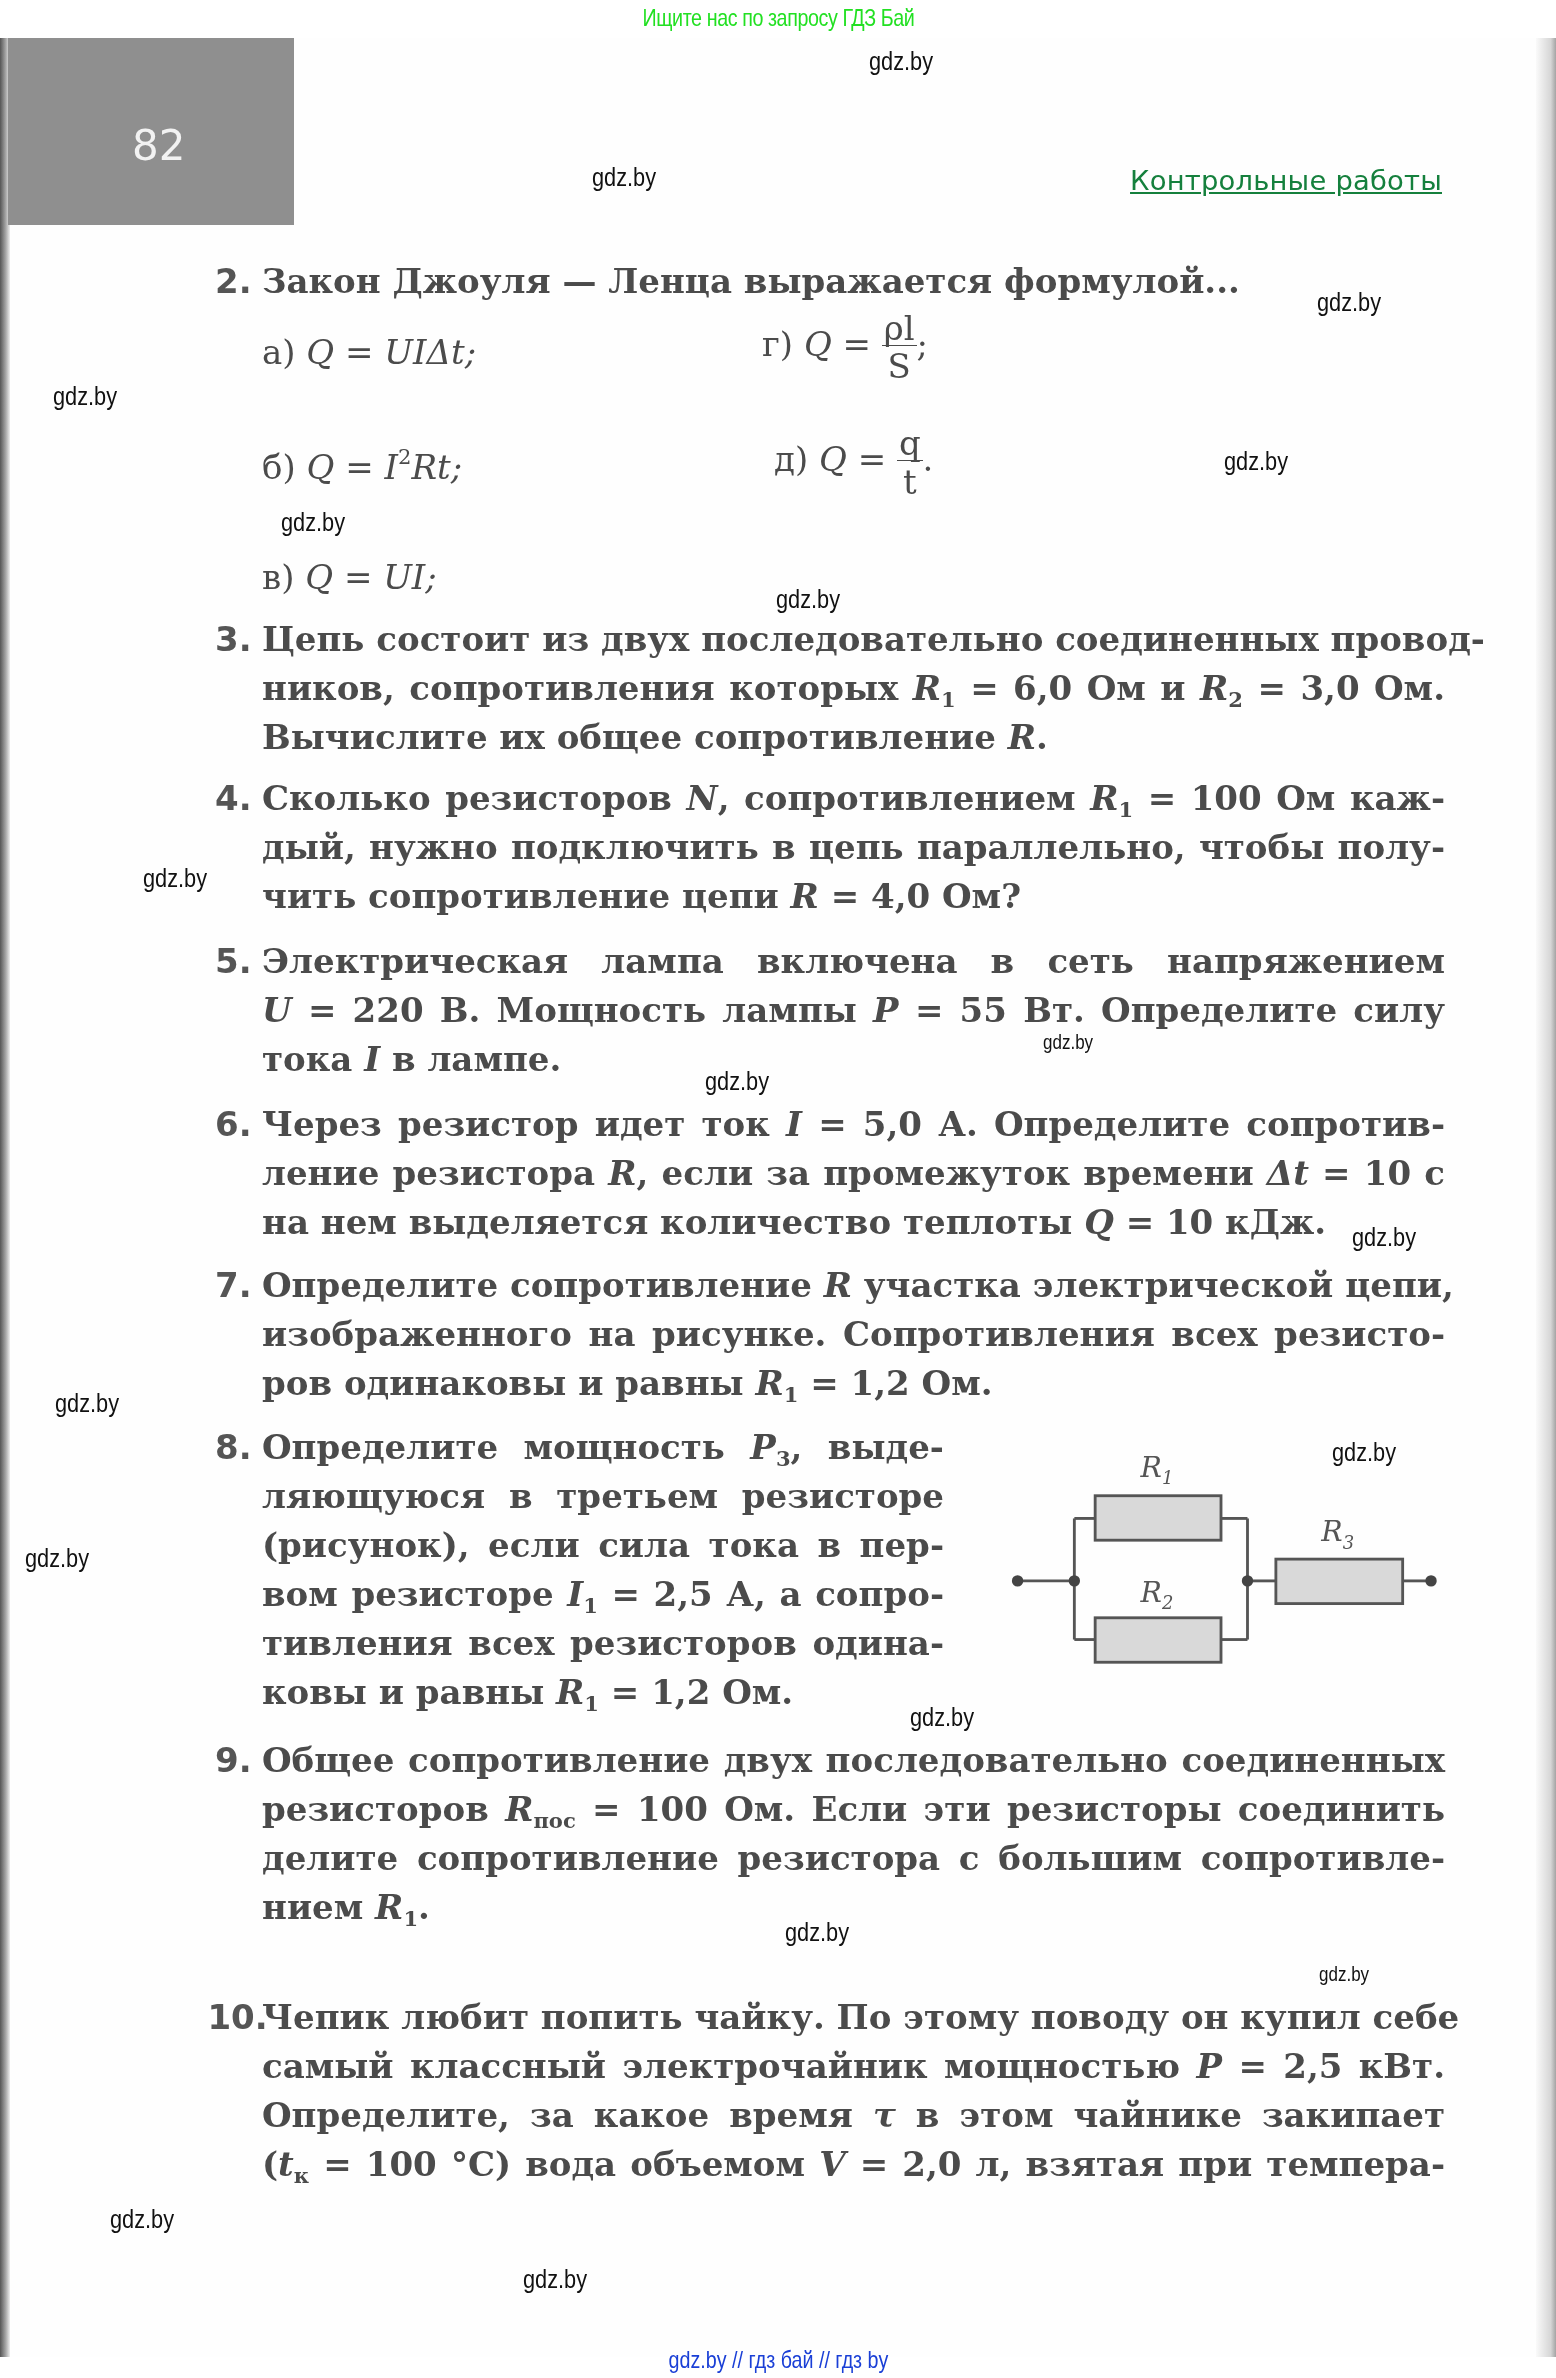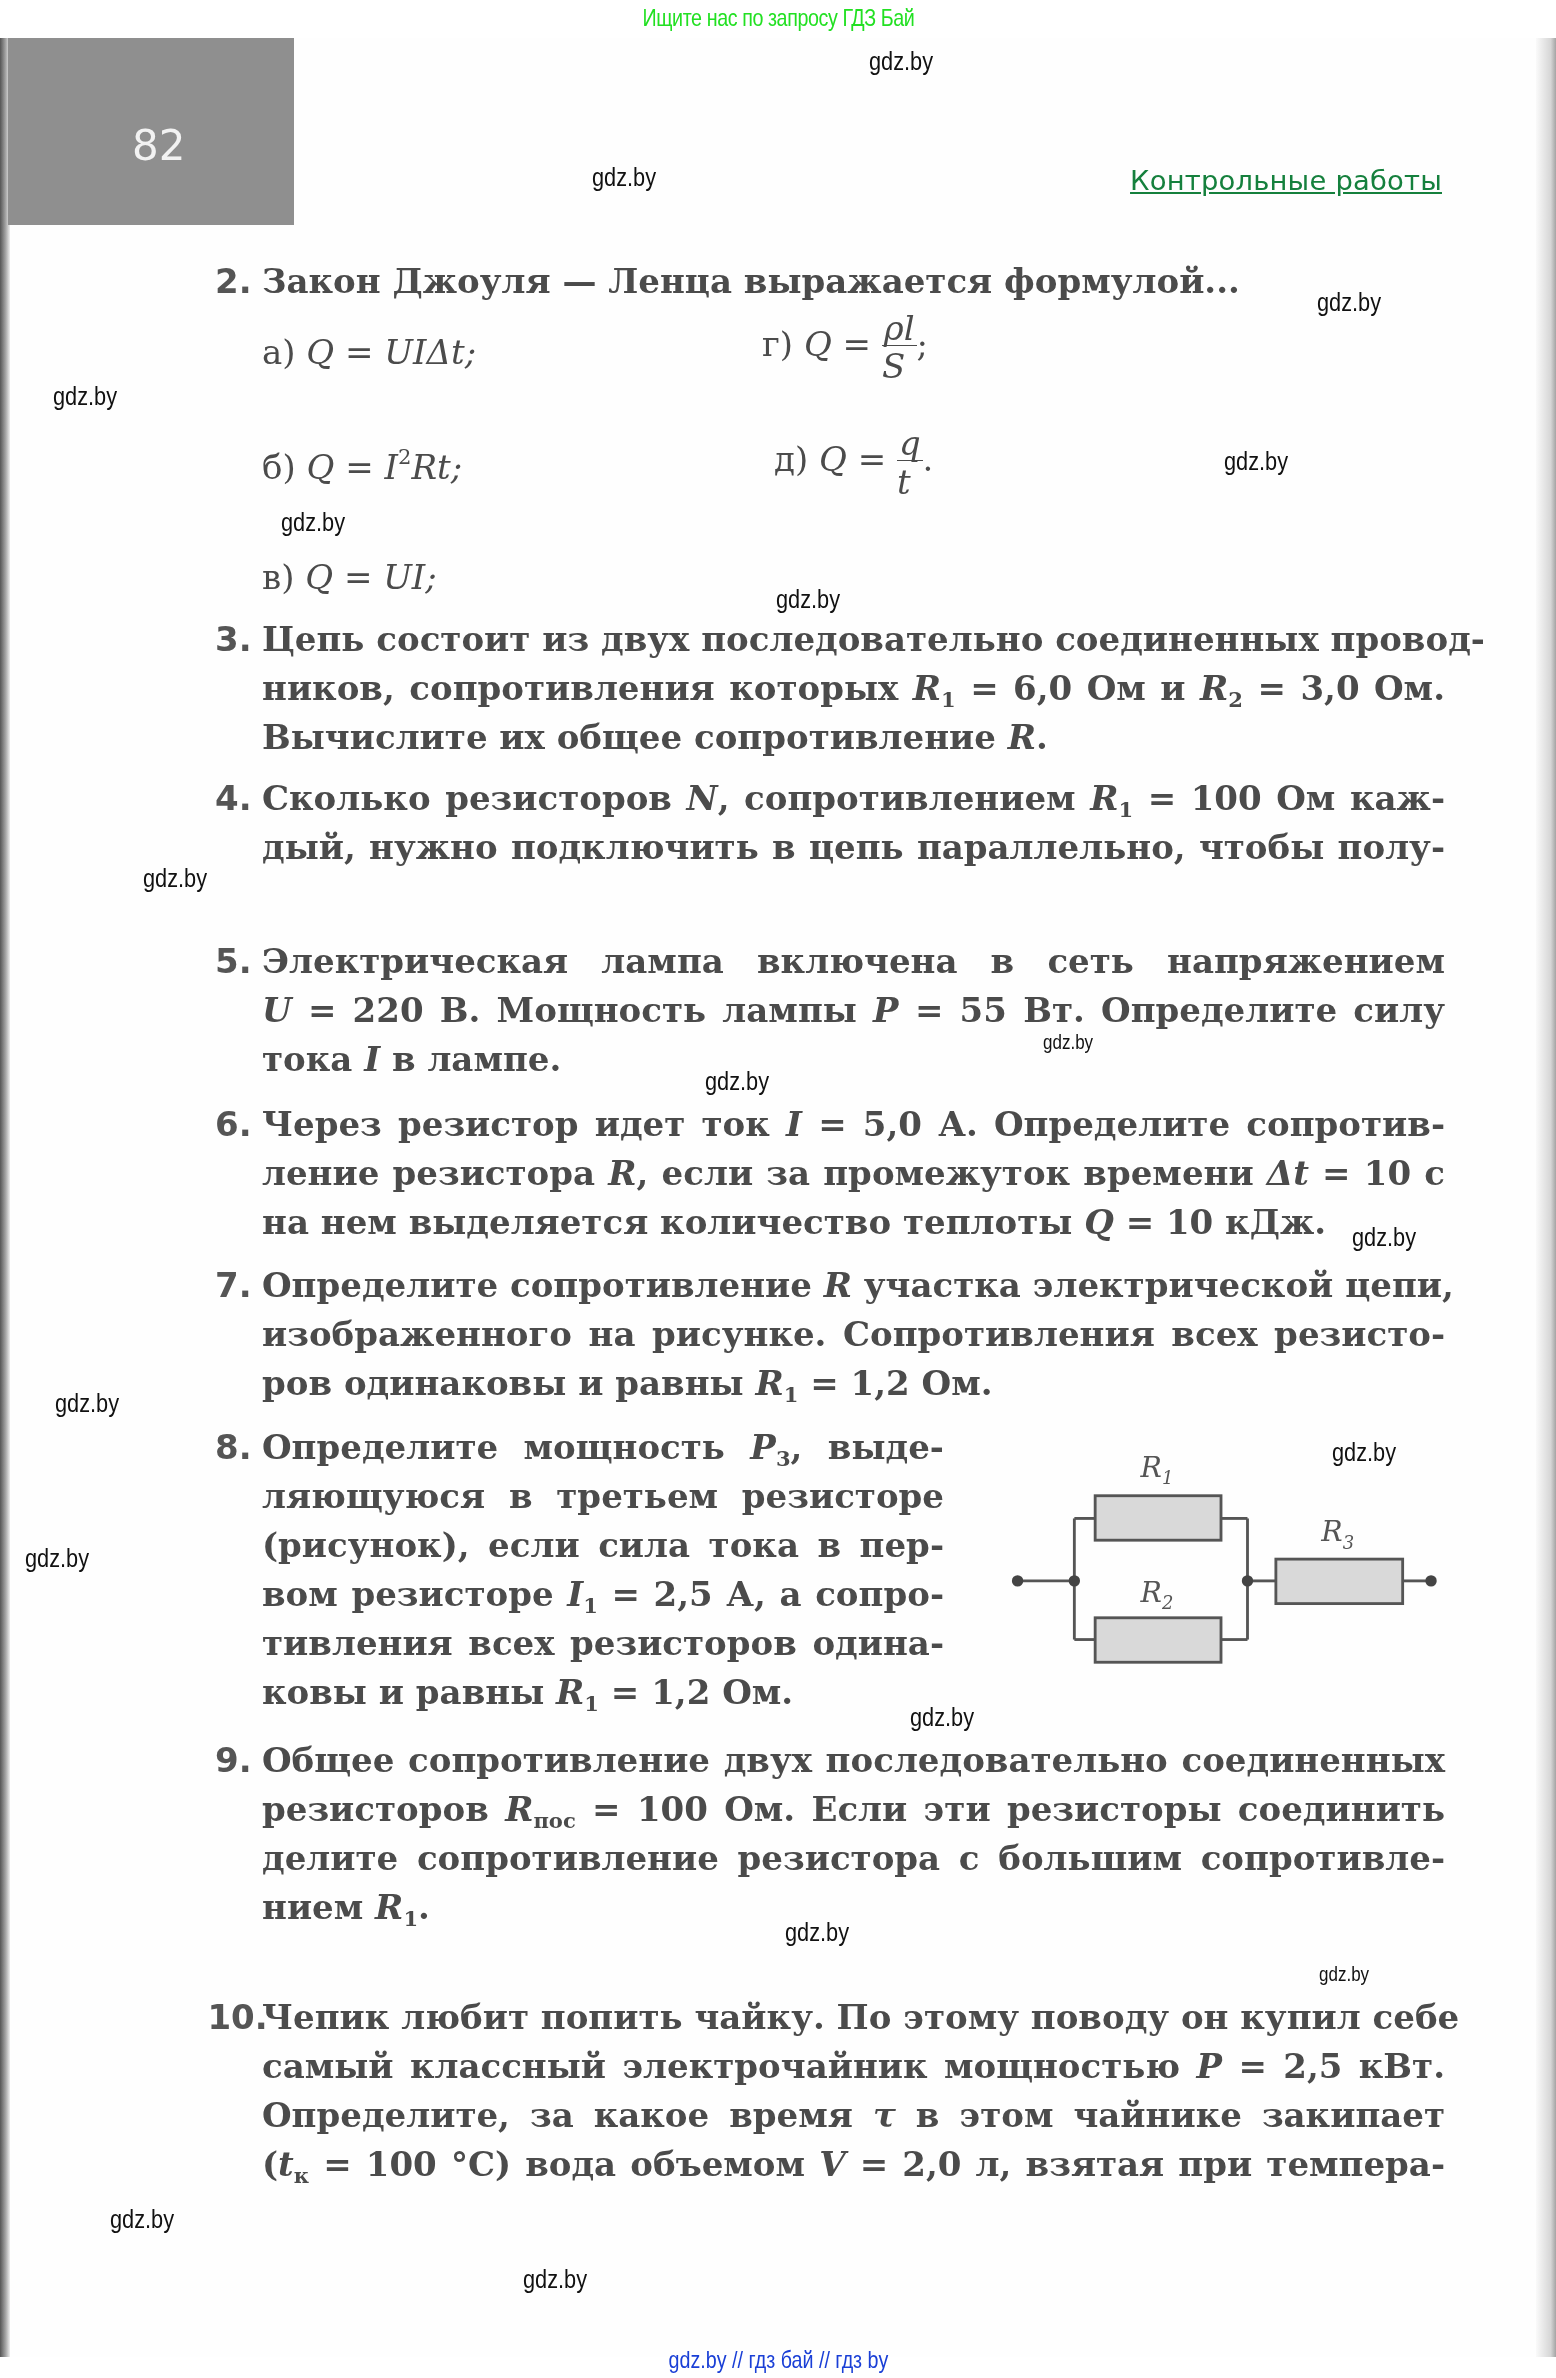--- a/index.html
+++ b/index.html
@@ -22,21 +22,21 @@
   .task { position:absolute; left:215px; width:1230px; font-size:34px; line-height:49px; color:#4b4b4b; }
   .task .num { position:absolute; left:0; top:0; font-family:"DejaVu Sans", sans-serif; font-weight:bold; color:#555; }
   .task .body { margin-left:47px; text-align:justify; font-weight:700; }
   .task .line { display:block; white-space:nowrap; text-align-last:justify; }
   .task .line.last { text-align-last:left; }
   i.v { font-style:italic; }
   sub { font-size:0.62em; vertical-align:-0.35em; line-height:0; }
   sup { font-size:0.62em; vertical-align:0.7em; line-height:0; }
   .opts { position:absolute; left:262px; top:322px; width:852px; height:284px; font-size:34px; color:#4b4b4b; }
   .opt { position:absolute; white-space:nowrap; }
-  .frac { display:inline-block; vertical-align:middle; text-align:left; font-style:italic; line-height:1; }
+  .frac { display:inline-block; vertical-align:middle; text-align:center; line-height:1; }
   .frac .n { display:block; padding:0 1.9px; border-bottom:1.9px solid #4b4b4b; }
   .frac .d { display:block; padding-top:3.8px; }
   .circuit { position:absolute; left:975px; top:1420px; width:492px; height:265px; }
   .footer { position:absolute; bottom:3.8px; left:0; width:1557px; text-align:center;
             font-family:"Liberation Sans", sans-serif; font-size:24px; color:#1a3fd6; transform:scaleX(0.82); }
 </style>
 </head>
 <body>
 
 <div class="top-banner">Ищите нас по запросу ГДЗ Бай</div>
@@ -87,20 +87,21 @@
     <span class="line"><span>ников, сопротивления которых </span><i class="v">R</i><sub>1</sub><span> = 6,0 Ом и </span><i class="v">R</i><sub>2</sub><span> = 3,0 Ом.</span></span>
     <span class="line last"><span>Вычислите их общее сопротивление </span><i class="v">R</i><span>.</span></span>
   </div>
 </div>
 
 <div class="task" style="top:774px;">
   <span class="num">4.</span>
   <div class="body">
     <span class="line"><span>Сколько резисторов </span><i class="v">N</i><span>, сопротивлением </span><i class="v">R</i><sub>1</sub><span> = 100 Ом каж-</span></span>
     <span class="line">дый, нужно подключить в цепь параллельно, чтобы полу-</span>
+    <span class="line last"><span>чить сопротивление цепи </span><i class="v">R</i><span> = 4,0 Ом?</span></span>
   </div>
 </div>
 
 <div class="task" style="top:937px;">
   <span class="num">5.</span>
   <div class="body">
     <span class="line">Электрическая лампа включена в сеть напряжением</span>
     <span class="line"><i class="v">U</i><span> = 220 В. Мощность лампы </span><i class="v">P</i><span> = 55 Вт. Определите силу</span></span>
     <span class="line last"><span>тока </span><i class="v">I</i><span> в лампе.</span></span>
   </div>

